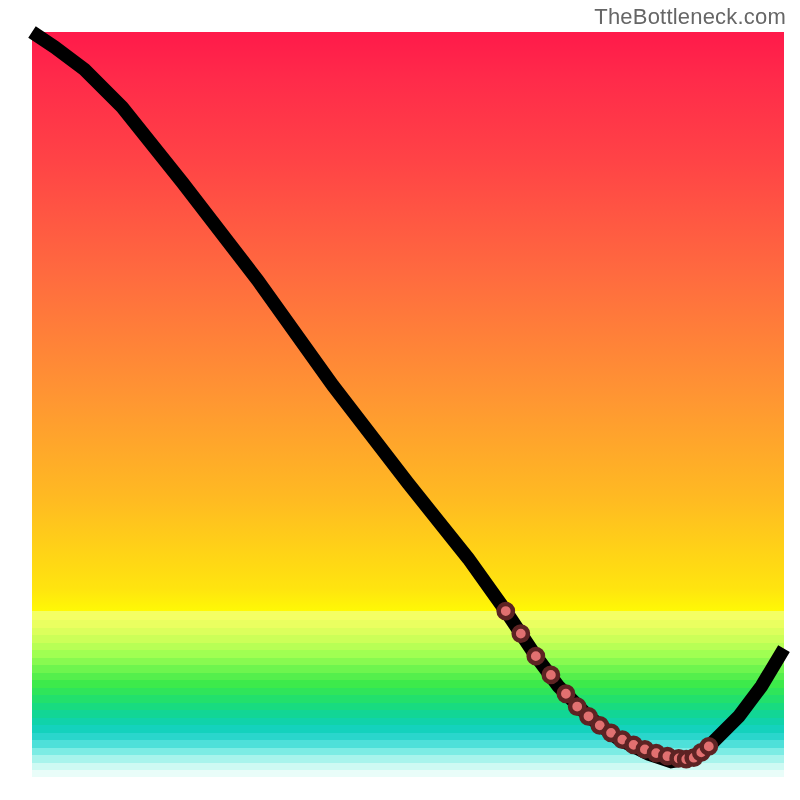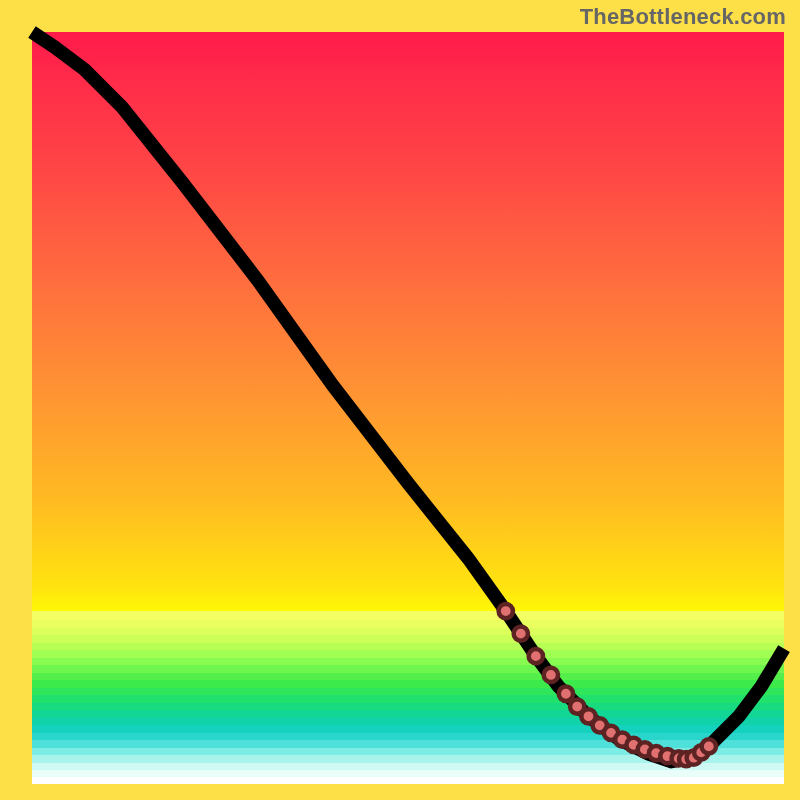--- a/index.html
+++ b/index.html
@@ -8,22 +8,21 @@
     width: 800px;
     height: 800px;
     background: #000;
     font-family: Arial, Helvetica, sans-serif;
     overflow: hidden;
   }
   .stage {
     position: relative;
     width: 800px;
     height: 800px;
-    background: #fde047;
-    font-weight: bold;
+    background: #ffffff;
   }
   .watermark {
     position: absolute;
     top: 4px;
     right: 14px;
     color: #666;
     font-size: 22px;
     letter-spacing: 0.2px;
     user-select: none;
   }

